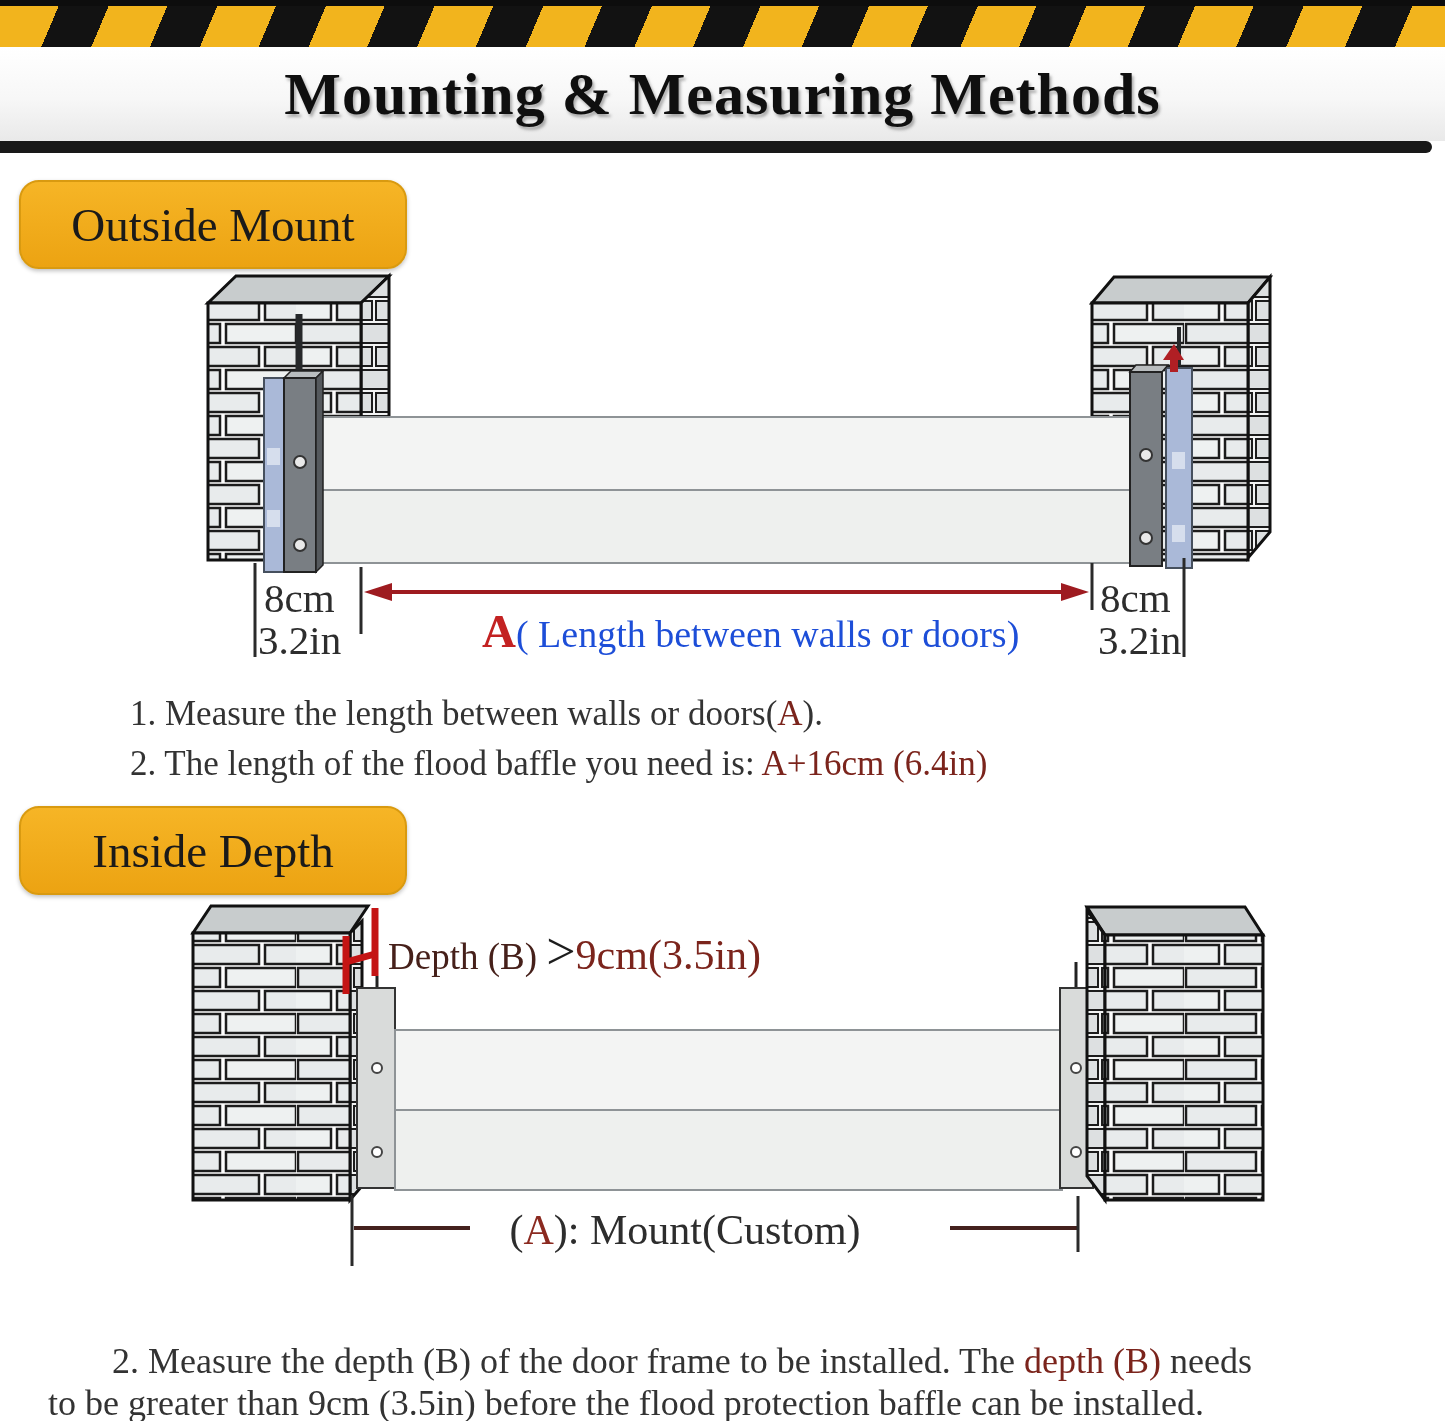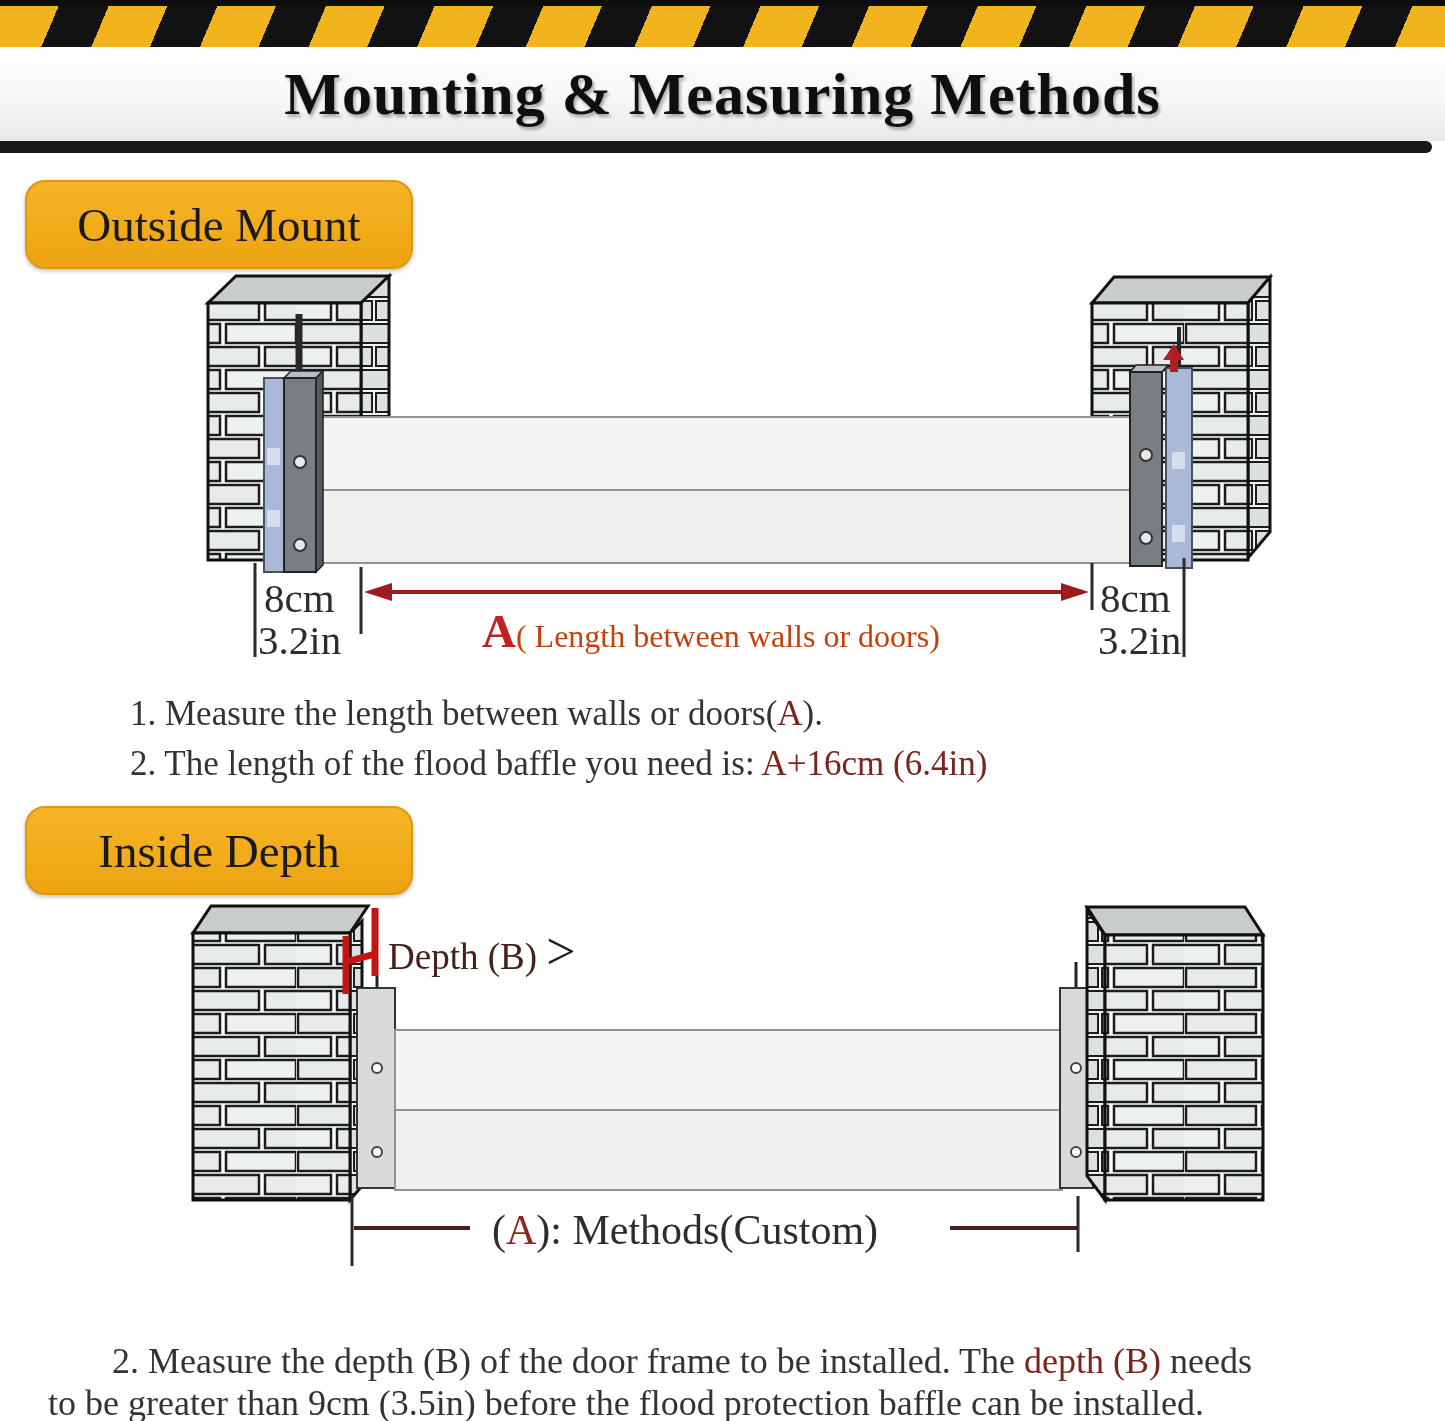--- a/index.html
+++ b/index.html
@@ -12,38 +12,38 @@
     border-top:6px solid #0d0d0d;box-sizing:border-box;}
   .title-band{position:absolute;left:0;top:47px;width:1445px;height:94px;
     background:linear-gradient(180deg,#ffffff 0%,#f7f7f7 55%,#e9e9e9 100%);
     display:flex;align-items:center;justify-content:center;}
   .main-title{font-size:60px;font-weight:bold;color:#0f0f0f;letter-spacing:1px;
     text-shadow:2px 3px 3px rgba(110,110,110,.55);}
   .header-rule{position:absolute;left:0;top:141px;width:1432px;height:12px;
     background:#181818;border-radius:0 6px 6px 0;}
 
   
-  .badge{position:absolute;left:25px;width:384px;height:85px;
+  .badge{position:absolute;left:19px;width:384px;height:85px;
     background:linear-gradient(180deg,#f6b526,#eca312);
     border:2px solid #d99а10;border:2px solid #d99a10;border-radius:20px;
     display:flex;align-items:center;justify-content:center;
     font-size:47px;color:#1a1a1a;box-shadow:0 2px 4px rgba(0,0,0,.25);}
   .badge.outside{top:180px;}
   .badge.inside{top:806px;}
 
   
   svg{position:absolute;left:0;}
   #svg-outside{top:270px;}
   #svg-inside{top:890px;}
 
   
   .dim{position:absolute;font-size:41px;color:#2d2d2d;line-height:1;}
   .span-label{position:absolute;left:482px;top:604px;display:flex;align-items:baseline;}
   .span-label .a{font-size:47px;font-weight:bold;color:#c32222;}
-  .span-label .rest{font-size:32px;color:#c2410c;}
+  .span-label .rest{font-size:38px;color:#1d4ed8;}
 
   .step{position:absolute;font-size:35px;color:#333;white-space:nowrap;}
   .step .hl{color:#7b241c;}
   .step.bottom{font-size:36px;}
 
   .depth-label{position:absolute;left:388px;top:922px;display:flex;align-items:baseline;white-space:pre;}
   .depth-label .d1{font-size:37px;color:#46201a;}
   .depth-label .gt{font-size:52px;color:#1d1d1d;}
   .depth-label .d2{font-size:42px;color:#7b241c;}
 
@@ -202,24 +202,25 @@
       <line x1="352" y1="1196" x2="352" y2="1266" stroke="#2a2a2a" stroke-width="3"></line>
       <line x1="354" y1="1228" x2="470" y2="1228" stroke="#44211d" stroke-width="4"></line>
       <line x1="950" y1="1228" x2="1078" y2="1228" stroke="#44211d" stroke-width="4"></line>
       <line x1="1078" y1="1196" x2="1078" y2="1252" stroke="#2a2a2a" stroke-width="3"></line>
     </g>
   </svg>
 
   <div class="depth-label">
     <span class="d1">Depth (B) </span>
     <span class="gt">&gt;</span>
+    <span class="d2">9cm(3.5in)</span>
   </div>
 
   <div class="length-label">
-    <span>(</span><span class="a">A</span><span>): Methods(Custom)</span>
+    <span>(</span><span class="a">A</span><span>): Mount(Custom)</span>
   </div>
 
   <div class="step bottom" style="left:112px;top:1340px;text-align:center;">
     <span>2. Measure the depth (B) of the door frame to be installed. The </span><span class="hl">depth (B)</span><span> needs</span>
   </div>
   <div class="step bottom" style="left:48px;top:1382px;">
     <span>to be greater than 9cm (3.5in) before the flood protection baffle can be installed.</span>
   </div>
 
 </div>

